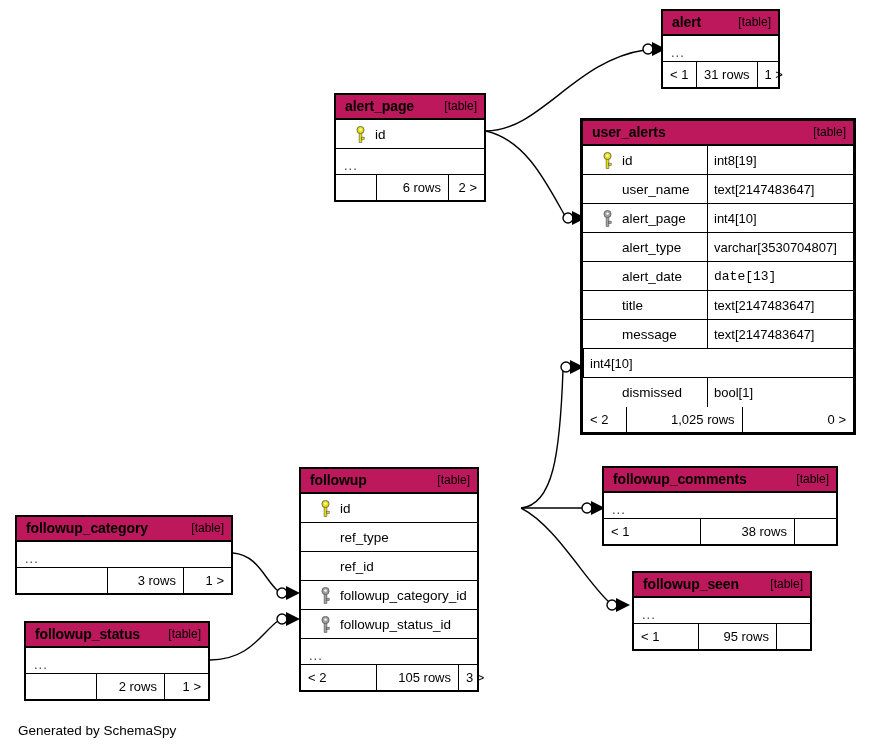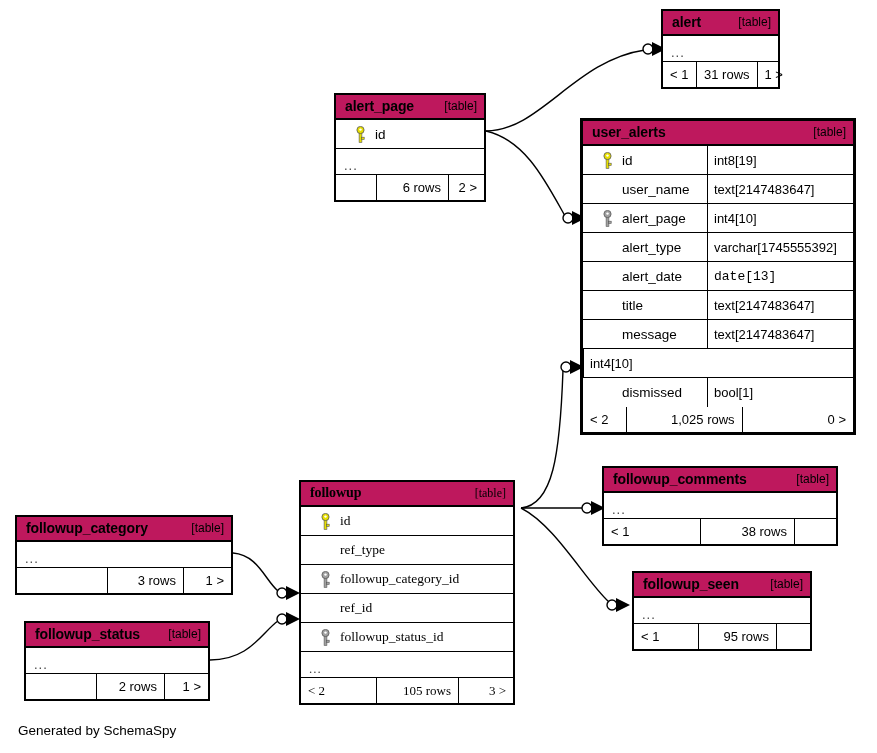--- a/index.html
+++ b/index.html
@@ -280,21 +280,21 @@
               </div>
               <div class="col-name">alert_page</div>
             </div>
             <div class="col-type" style="min-width: 146px;">int4[10]</div>
           </div>
           <div class="col-row">
             <div class="col-left">
               <div class="keyslot"></div>
               <div class="col-name">alert_type</div>
             </div>
-            <div class="col-type" style="min-width: 146px;">varchar[1745555392]</div>
+            <div class="col-type" style="min-width: 146px;">varchar[3530704807]</div>
           </div>
           <div class="col-row">
             <div class="col-left">
               <div class="keyslot"></div>
               <div class="col-name">alert_date</div>
             </div>
             <div class="col-type" style="min-width: 146px; font-family: Liberation Mono, monospace;">date[13]</div>
           </div>
           <div class="col-row">
             <div class="col-left">
@@ -320,21 +320,21 @@
             </div>
             <div class="col-type" style="min-width: 146px;">bool[1]</div>
           </div>
         </div>
         <div class="tbl-footer no-top-border">
           <div class="foot-cell foot-prev" style="flex: 0 0 43px;">&lt; 2</div>
           <div class="foot-cell foot-mid" style="flex: 0 0 92px; padding-left: 44px;">1,025 rows</div>
           <div class="foot-cell foot-next" style="flex: 1 1 auto;">0 &gt;</div>
         </div>
       </div>
-      <div class="table-node weight-med" style="left: 299px; top: 480px; width: 216px; font-family: Liberation Serif, serif;">
+      <div class="table-node weight-med" style="left: 299px; top: 467px; width: 180px;">
         <div class="tbl-header">
           <div class="tbl-name">followup</div>
           <div class="tbl-tag">[table]</div>
         </div>
         <div class="tbl-rows">
           <div class="col-row">
             <div class="col-left">
               <div class="keyslot">
                 <svg width="11" height="17" viewBox="0 0 11 17" class="key-icon">
                   <rect x="4.1" y="6.4" width="2.8" height="10" fill="#e8e000" stroke="#555" stroke-width="0.6"></rect>
@@ -347,39 +347,39 @@
             </div>
           </div>
           <div class="col-row">
             <div class="col-left">
               <div class="keyslot"></div>
               <div class="col-name">ref_type</div>
             </div>
           </div>
           <div class="col-row">
             <div class="col-left">
+              <div class="keyslot"></div>
+              <div class="col-name">ref_id</div>
+            </div>
+          </div>
+          <div class="col-row">
+            <div class="col-left">
               <div class="keyslot">
                 <svg width="11" height="17" viewBox="0 0 11 17" class="key-icon">
                   <rect x="4.1" y="6.4" width="2.8" height="10" fill="#a0a0a0" stroke="#555" stroke-width="0.6"></rect>
                   <rect x="6.6" y="11.2" width="2.6" height="2.2" fill="#a0a0a0" stroke="#555" stroke-width="0.6"></rect>
                   <circle cx="5.5" cy="4" r="3.6" fill="#a0a0a0" stroke="#555" stroke-width="0.8"></circle>
                   <circle cx="5.5" cy="3.6" r="1.2" fill="#ffffff"></circle>
                 </svg>
               </div>
               <div class="col-name">followup_category_id</div>
             </div>
           </div>
           <div class="col-row">
             <div class="col-left">
-              <div class="keyslot"></div>
-              <div class="col-name">ref_id</div>
-            </div>
-          </div>
-          <div class="col-row">
-            <div class="col-left">
               <div class="keyslot">
                 <svg width="11" height="17" viewBox="0 0 11 17" class="key-icon">
                   <rect x="4.1" y="6.4" width="2.8" height="10" fill="#a0a0a0" stroke="#555" stroke-width="0.6"></rect>
                   <rect x="6.6" y="11.2" width="2.6" height="2.2" fill="#a0a0a0" stroke="#555" stroke-width="0.6"></rect>
                   <circle cx="5.5" cy="4" r="3.6" fill="#a0a0a0" stroke="#555" stroke-width="0.8"></circle>
                   <circle cx="5.5" cy="3.6" r="1.2" fill="#ffffff"></circle>
                 </svg>
               </div>
               <div class="col-name">followup_status_id</div>
             </div>

